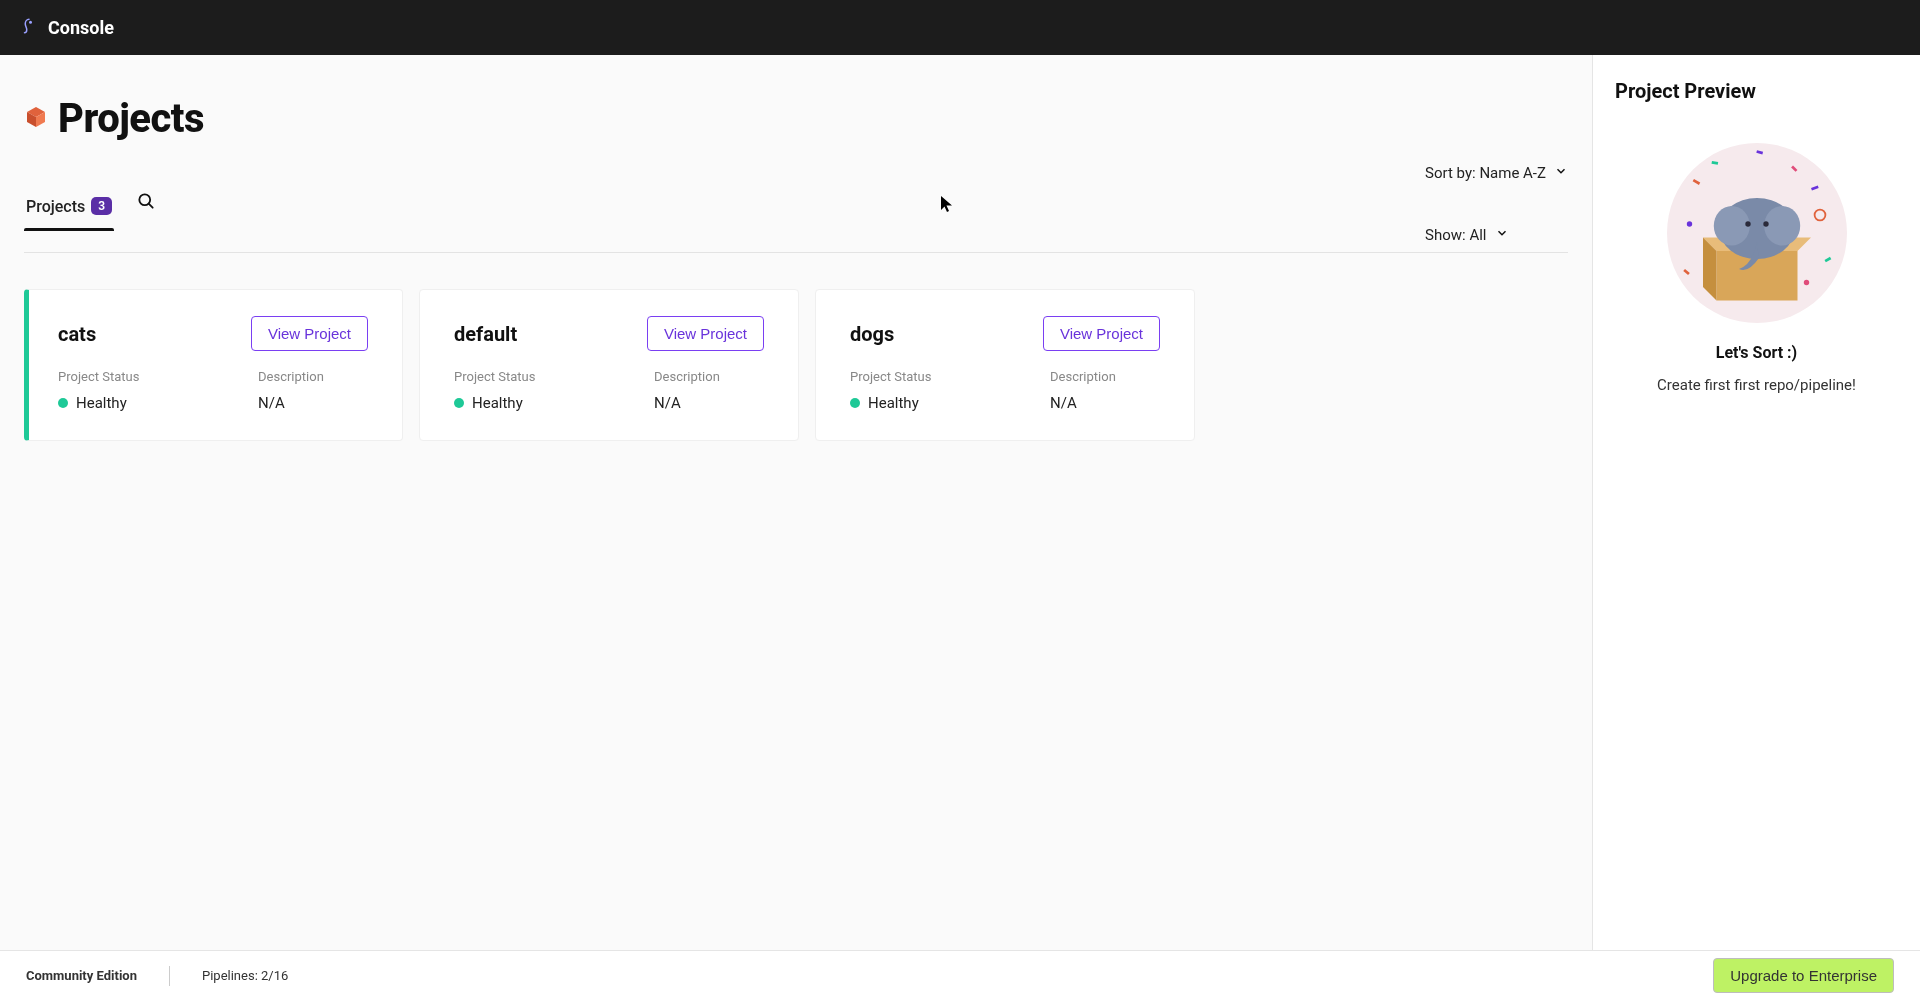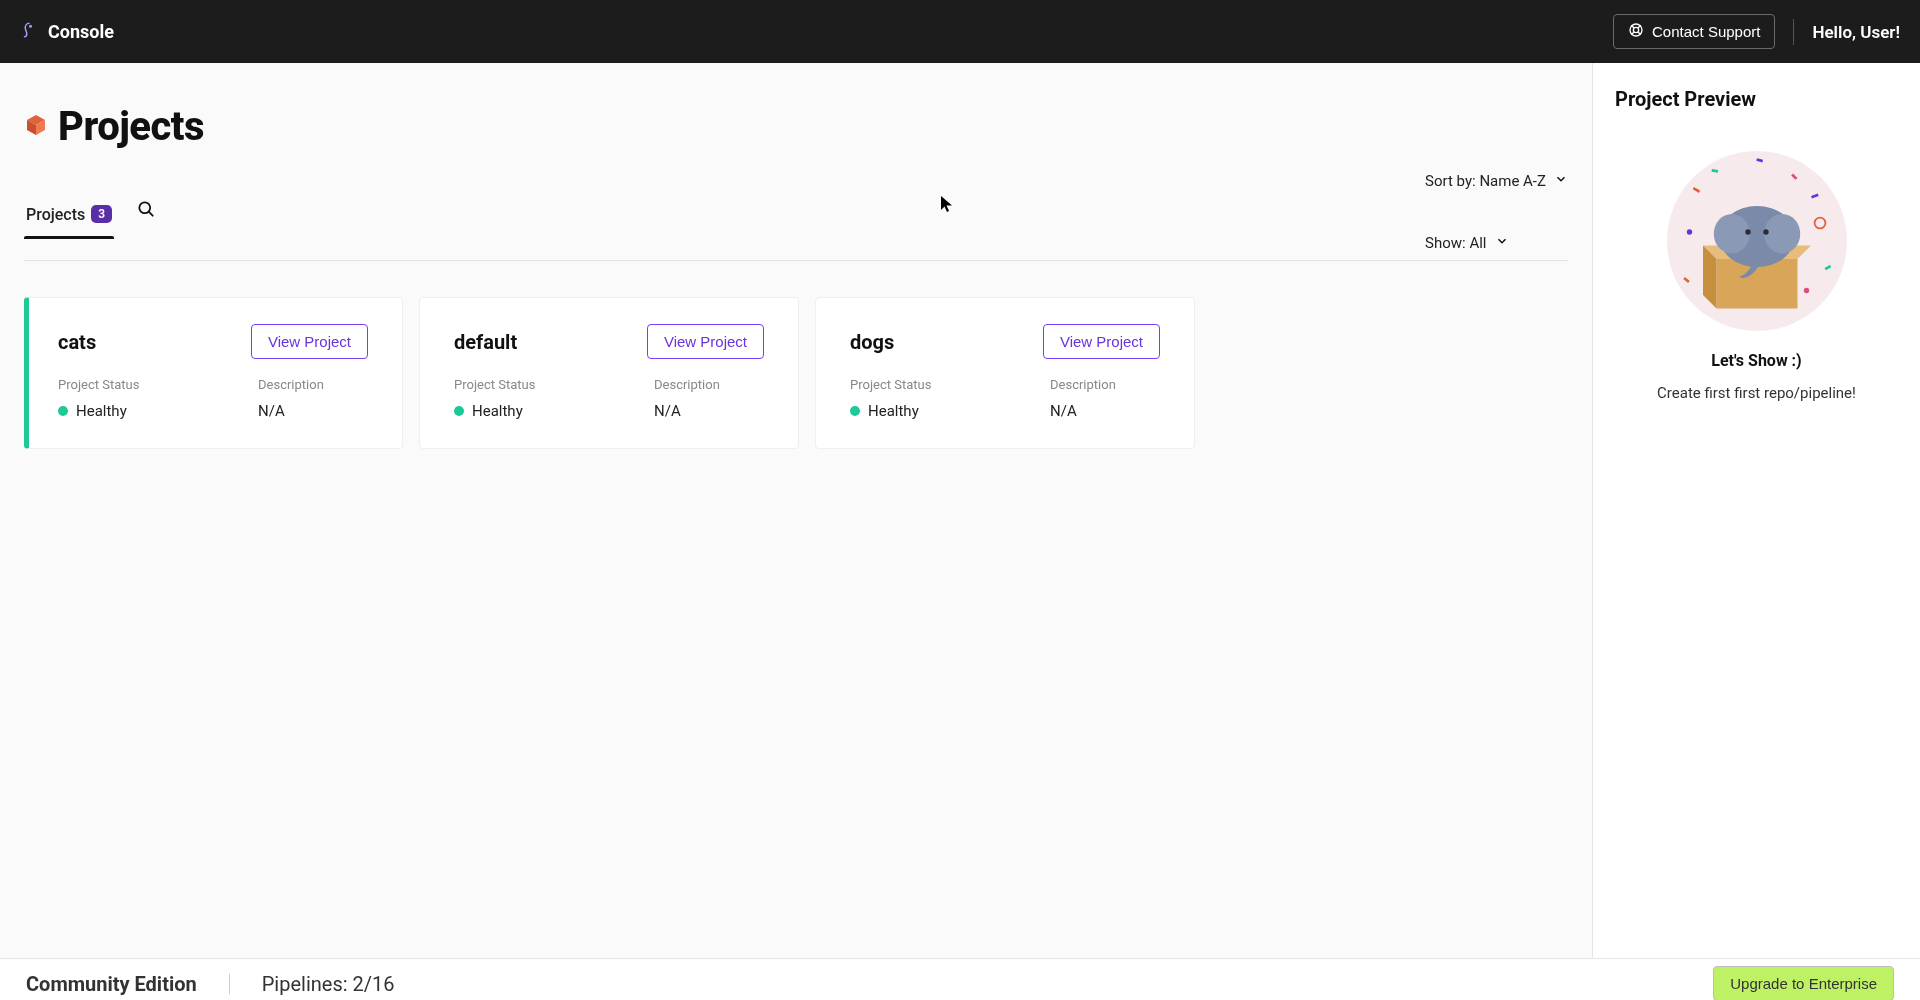--- a/index.html
+++ b/index.html
@@ -8,21 +8,21 @@
     background: #fafafa;
     color: #111;
     width: 1920px;
     height: 1000px;
     overflow: hidden;
     position: relative;
   }
 
   
   .topbar {
-    height: 63px;
+    height: 55px;
     background: #1c1c1c;
     color: #fff;
     display: flex;
     align-items: center;
     justify-content: space-between;
     padding: 0 20px;
   }
   .topbar-left {
     display: flex;
     align-items: center;
@@ -253,21 +253,21 @@
     background: #fff;
     display: flex;
     align-items: center;
     justify-content: space-between;
     padding: 0 26px;
   }
   .footer-left {
     display: flex;
     align-items: center;
     gap: 32px;
-    font-size: 20px;
+    font-size: 13px;
     color: #333;
   }
   .footer-left .ed { font-weight: 700; }
   .footer-left .sep {
     width: 1px;
     height: 20px;
     background: #ccc;
   }
   .upgrade-btn {
     border: 1px solid #bdbdbd;
@@ -290,37 +290,20 @@
 
 <div class="topbar">
   <div class="topbar-left">
     <span>
       <svg viewBox="0 0 24 24" fill="none">
         <path d="M12 3 C9 3 7 6 7 9 C7 12 9 14 9 17 C9 19 8 21 6 21" stroke="#9aa0ff" stroke-width="2" stroke-linecap="round"></path>
         <circle cx="14" cy="7" r="2" fill="#9aa0ff"></circle>
       </svg>
     </span>
     <span class="brand">Console</span>
-  </div>
-  <div class="topbar-right">
-    <button class="support-btn">
-      <span>
-        <svg viewBox="0 0 24 24" fill="none" stroke="#fff" stroke-width="2">
-          <circle cx="12" cy="12" r="9"></circle>
-          <circle cx="12" cy="12" r="4"></circle>
-          <line x1="5" y1="5" x2="9" y2="9"></line>
-          <line x1="19" y1="5" x2="15" y2="9"></line>
-          <line x1="5" y1="19" x2="9" y2="15"></line>
-          <line x1="19" y1="19" x2="15" y2="15"></line>
-        </svg>
-      </span>
-      <span>Contact Support</span>
-    </button>
-    <div class="divider-v"></div>
-    <div class="greeting">Hello, User!</div>
   </div>
 </div>
 
 <div class="layout">
   <div class="main">
 
     <div class="page-title-row">
       <span>
         <svg viewBox="0 0 24 24">
           <polygon points="12,2 21,7 12,12 3,7" fill="#e0623c"></polygon>
@@ -448,21 +431,21 @@
         <rect x="50" y="20" width="7" height="3" fill="#1ec997" transform="rotate(10 50 20)"></rect>
         <rect x="140" y="25" width="7" height="3" fill="#e04c7a" transform="rotate(45 140 25)"></rect>
         <circle cx="170" cy="80" r="6" fill="none" stroke="#e0623c" stroke-width="2"></circle>
         <circle cx="25" cy="90" r="3" fill="#6933db"></circle>
         <rect x="175" y="130" width="7" height="3" fill="#1ec997" transform="rotate(-30 175 130)"></rect>
         <rect x="20" y="140" width="7" height="3" fill="#e0623c" transform="rotate(40 20 140)"></rect>
         <rect x="100" y="8" width="7" height="3" fill="#6933db" transform="rotate(15 100 8)"></rect>
         <circle cx="155" cy="155" r="3" fill="#e04c7a"></circle>
       </svg>
     </div>
-    <div class="preview-title">Let's Show :)</div>
+    <div class="preview-title">Let's Sort :)</div>
     <div class="preview-caption">Create first first repo/pipeline!</div>
   </div>
 </div>
 
 <div class="footer">
   <div class="footer-left">
     <span class="ed">Community Edition</span>
     <span class="sep"></span>
     <span>Pipelines: 2/16</span>
   </div>

